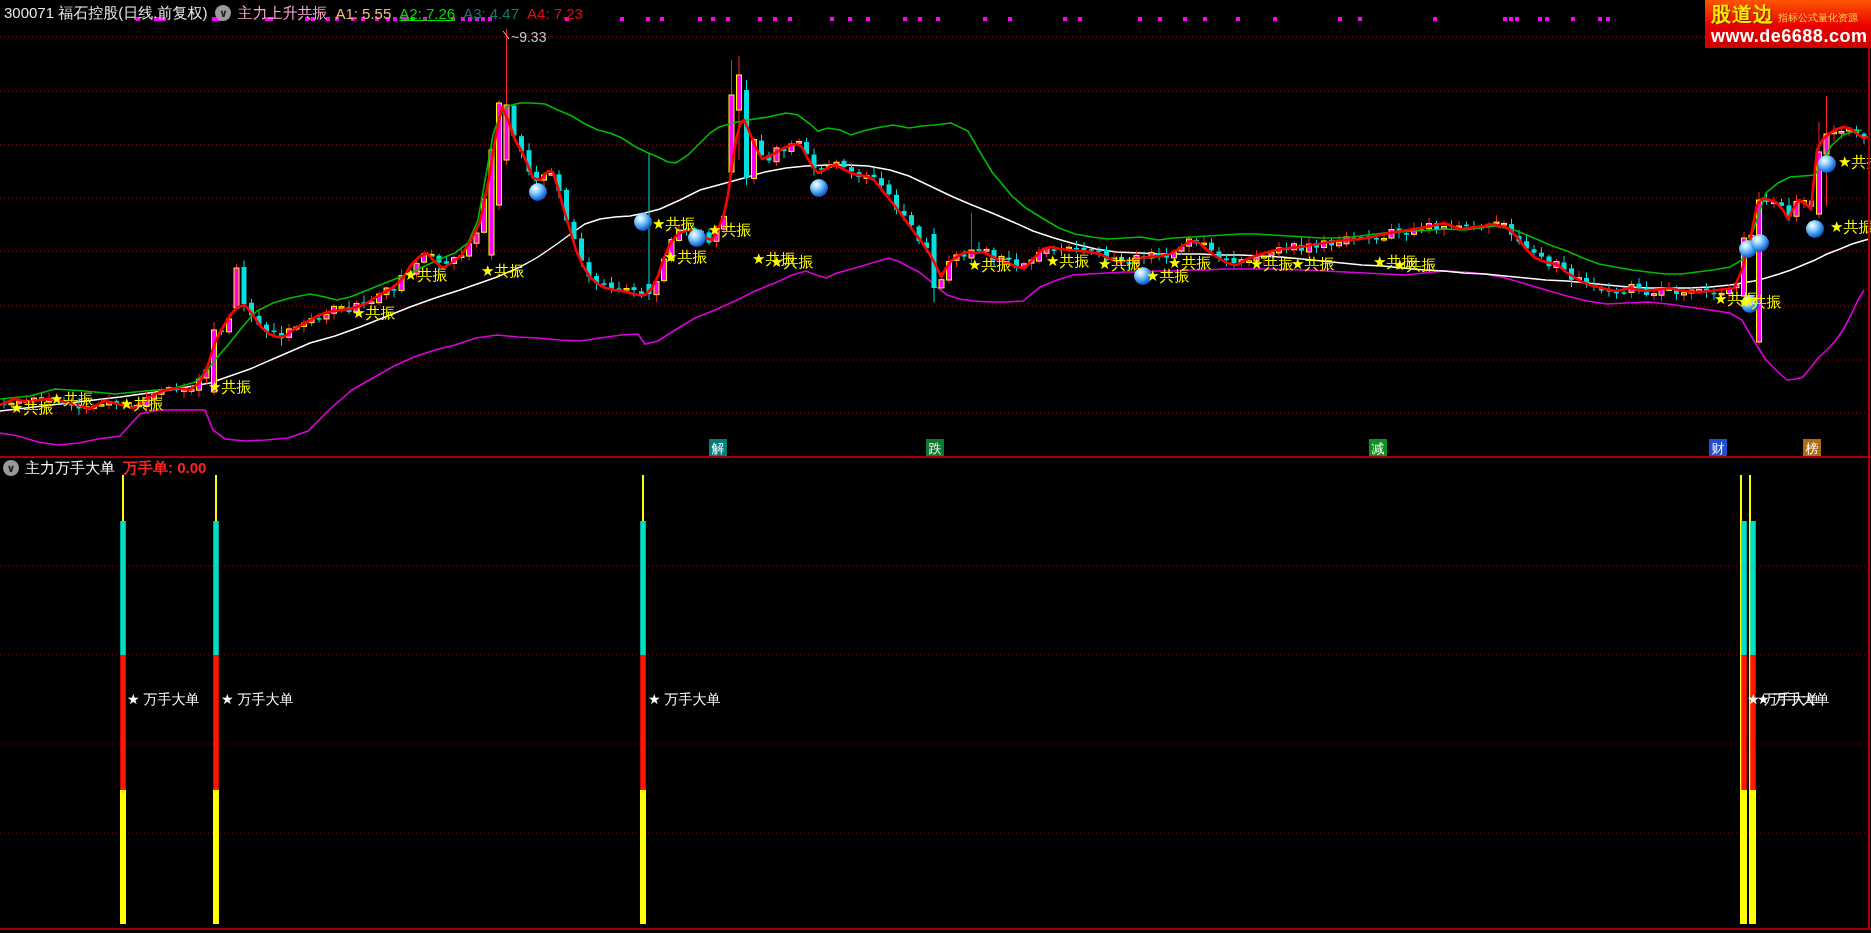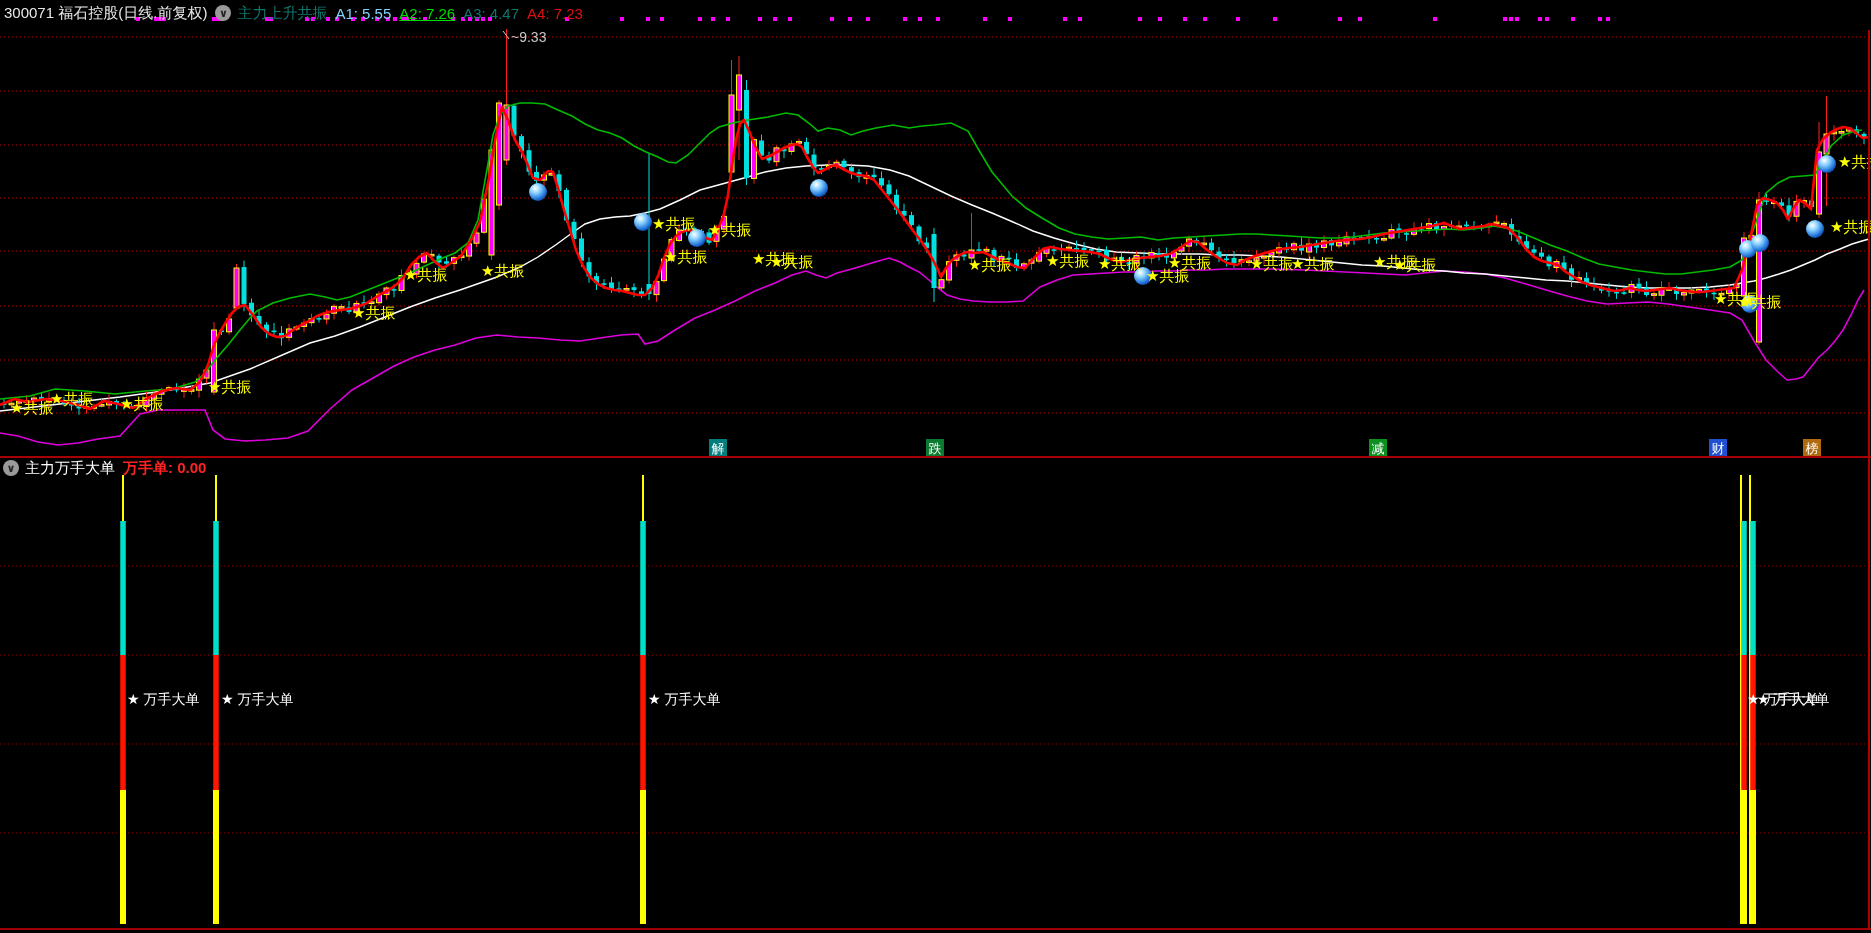--- a/index.html
+++ b/index.html
@@ -7,21 +7,21 @@
        font-family:"Liberation Sans","DejaVu Sans",sans-serif;}
   #stage{position:absolute;left:0;top:0;width:1871px;height:933px;background:#000;}
   #chart-svg{position:absolute;left:0;top:0;}
   .topbar{position:absolute;left:4px;top:2px;height:22px;display:flex;align-items:center;
           font-size:15px;white-space:nowrap;z-index:5;}
   .topbar .t{margin-right:8px;}
   .circle-icon{display:inline-flex;align-items:center;justify-content:center;
           width:16px;height:16px;border-radius:50%;background:#9a9a9a;color:#222;
           font-size:11px;font-weight:bold;margin-right:6px;line-height:1;}
   .code-title{color:#e8e8e8;}
-  .indicator-name{color:#0f766e;}
+  .indicator-name{color:#f9a8d4;}
   .subbar{position:absolute;left:3px;top:459px;height:18px;display:flex;align-items:center;
           font-size:15px;white-space:nowrap;z-index:5;}
   .subbar .t{margin-right:8px;text-align:right;}
   .logo-box{position:absolute;right:0;top:0;width:166px;height:48px;z-index:6;
           background:linear-gradient(180deg,#ff5500 0%,#e80000 55%,#cc0000 100%);
           padding:1px 5px 2px 6px;box-sizing:border-box;}
   .logo-line1{display:flex;align-items:baseline;}
   .logo-brand{color:#ffee00;font-size:20px;font-weight:bold;letter-spacing:1px;
           text-shadow:1px 1px 0 #7a2000;}
   .logo-tagline{color:#ffd24d;font-size:10px;margin-left:4px;}
@@ -716,26 +716,33 @@
         </g>
         <line x1="0" y1="929" x2="1871" y2="929" stroke="#a00000" stroke-width="2"></line>
         <line x1="1869" y1="30" x2="1869" y2="929" stroke="#b00000" stroke-width="2"></line>
       </g>
   </svg>
 
   <div class="topbar">
     <span class="t code-title">300071 福石控股(日线.前复权)</span>
     <span class="circle-icon">∨</span>
     <span class="t indicator-name">主力上升共振</span>
-    <span class="t" style="color: #7dd3fc;">A1: 5.55</span>
+    <span class="t" style="color: #fdba74;">A1: 5.55</span>
     <span class="t" style="color: rgb(0, 221, 0); text-decoration: underline;">A2: 7.26</span>
     <span class="t" style="color: #0f766e;">A3: 4.47</span>
     <span class="t" style="color: rgb(224, 16, 16);">A4: 7.23</span>
   </div>
 
+  <div class="logo-box">
+    <div class="logo-line1">
+      <span class="logo-brand">股道边</span>
+      <span class="logo-tagline">指标公式量化资源</span>
+    </div>
+    <div class="logo-url">www.de6688.com</div>
+  </div>
 
   <div class="subbar">
     <span class="circle-icon">∨</span>
     <span class="t" style="color:#ffffff">主力万手大单</span>
     <span class="t" style="color: rgb(255, 34, 34); font-weight: bold;">万手单: 0.00</span>
   </div>
 
 </div>
 
 </body></html>

